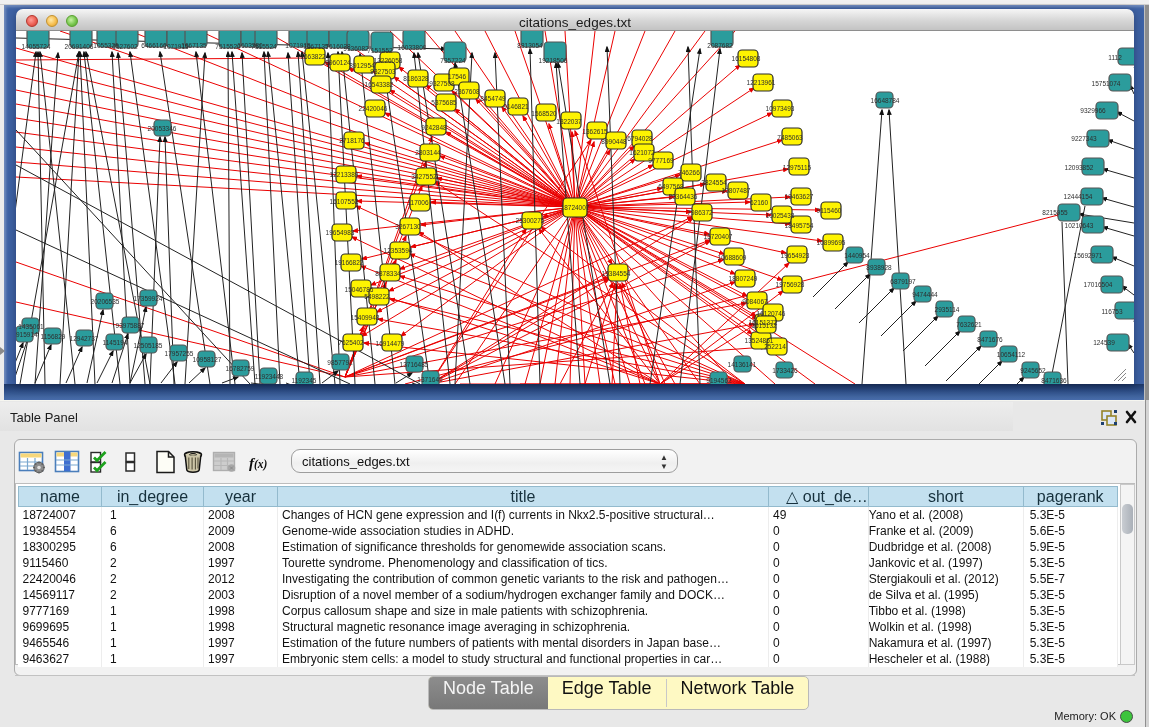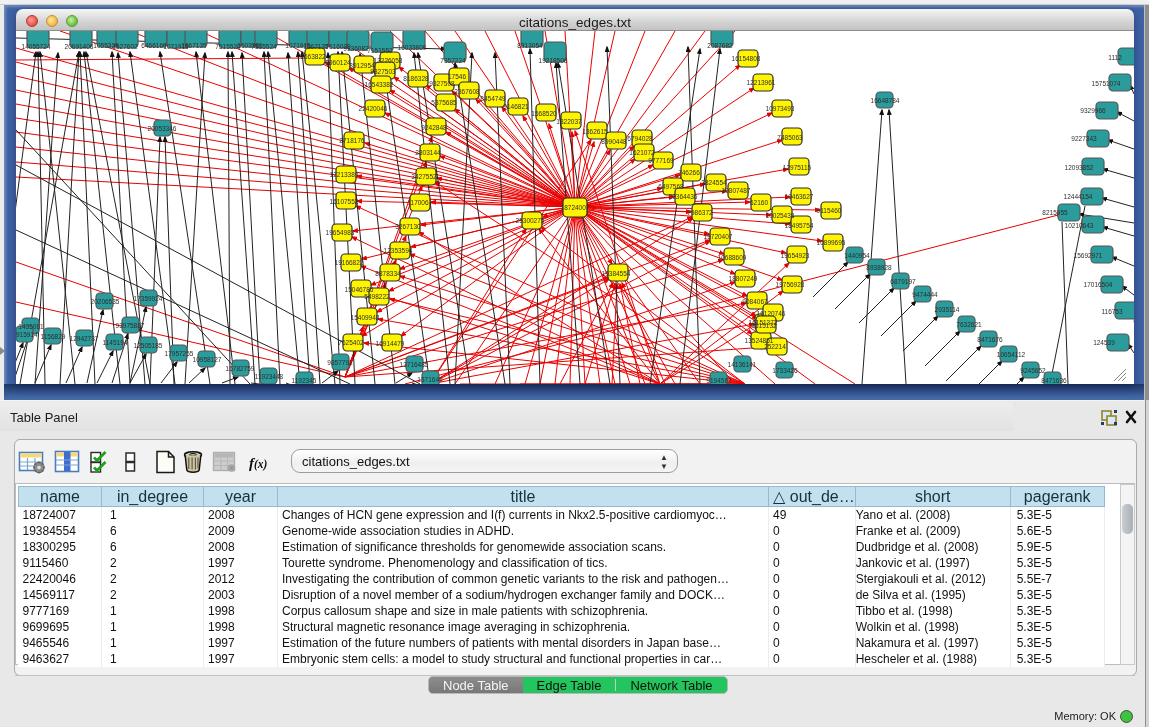--- a/index.html
+++ b/index.html
@@ -43,22 +43,22 @@
   font-size:12px; color:#111; background:#fff; }
 #tbl th { background:#c3e0ef; border:1px solid #93bacd; font-weight:normal; font-size:16px;
   color:#16303c; height:17px; overflow:hidden; white-space:nowrap; }
 #tbl td { height:16px; border-right:1px solid #ededed; padding:0 0 0 4px; overflow:hidden; white-space:nowrap; }
 #tbl td.c1 { padding-left:8px; }
 #tbl td.c5 { padding:0; }
 #tbl td.c6 { padding-left:6px; }
 #tblbg { position:absolute; left:15px; top:483px; width:1120px; height:182px; background:#fff; border:1px solid #bdbdbd; border-right:none;}
 #vscroll { position:absolute; left:1120px; top:484px; width:15px; height:181px; background:#f4f4f4; border:1px solid #c9c9c9; }
 #vthumb { position:absolute; left:1122px; top:504px; width:11px; height:30px; background:linear-gradient(90deg,#c9cdd2,#aab0b8); border-radius:5px; }
-#tabs { position:absolute; left:428px; top:676px; height:18px; display:flex;
-  font-size:13px; border:1px solid #b9b9b9; border-radius:5px; overflow:hidden; background:#22c55e;}
+#tabs { position:absolute; left:428px; top:676px; height:34px; display:flex;
+  font-size:18px; border:1px solid #b9b9b9; border-radius:5px; overflow:hidden; background:#fef9c3;}
 .tab { padding:1px 14px 0 14px; color:#111; }
 .tab.sel { background:linear-gradient(#8d8d8d,#787878); color:#f5f5f5; }
 .tabsep { width:1px; background:#c8c8c8; margin:2px 0; }
 #tabline { position:absolute; left:15px; top:675px; width:1120px; height:1px; background:#c2c2c2; }
 #mem { position:absolute; right:33px; top:710px; font-size:11px; color:#222; }
 #memdot { position:absolute; left:1120px; top:710px; width:13px; height:13px; border-radius:50%;
   background:#3dc43d; border:1.5px solid #4a4a4a; }
 .ticon { position:absolute; top:450px; }
 </style></head>
 <body>
@@ -687,29 +687,29 @@
         <col style="width:74px">
         <col style="width:155px">
         <col style="width:94px">
       </colgroup>
  <tbody>
         <tr>
           <th>name</th>
           <th>in_degree</th>
           <th>year</th>
           <th>title</th>
-          <th style="text-align:left;padding-left:4px">△ out_de…</th>
+          <th style="text-align:left;padding-left:17px">△ out_de…</th>
           <th>short</th>
           <th>pagerank</th>
         </tr>
 <tr>
           <td class="c0">18724007</td>
           <td class="c1">1</td>
           <td class="c2">2008</td>
-          <td class="c3">Changes of HCN gene expression and I(f) currents in Nkx2.5-positive cardiomyoc…</td>
+          <td class="c3">Changes of HCN gene expression and I(f) currents in Nkx2.5-positive structural…</td>
           <td class="c4">49</td>
           <td class="c5">Yano et al. (2008)</td>
           <td class="c6">5.3E-5</td>
         </tr>
 <tr>
           <td class="c0">19384554</td>
           <td class="c1">6</td>
           <td class="c2">2009</td>
           <td class="c3">Genome-wide association studies in ADHD.</td>
           <td class="c4">0</td>

